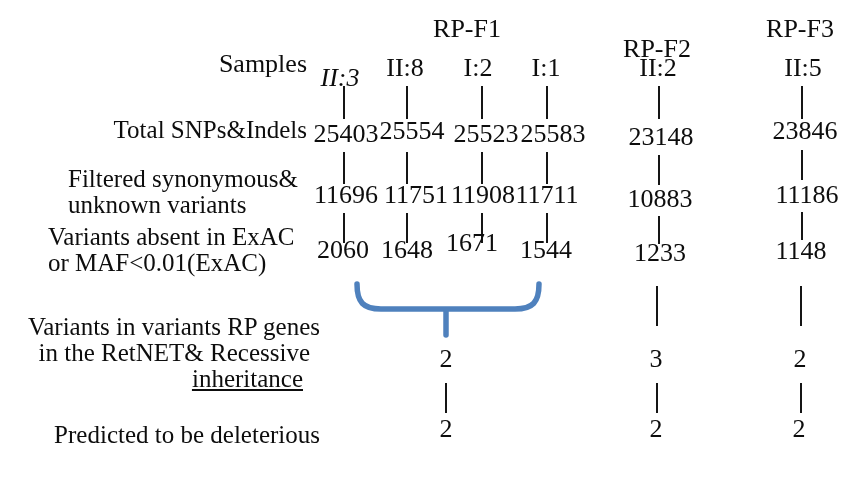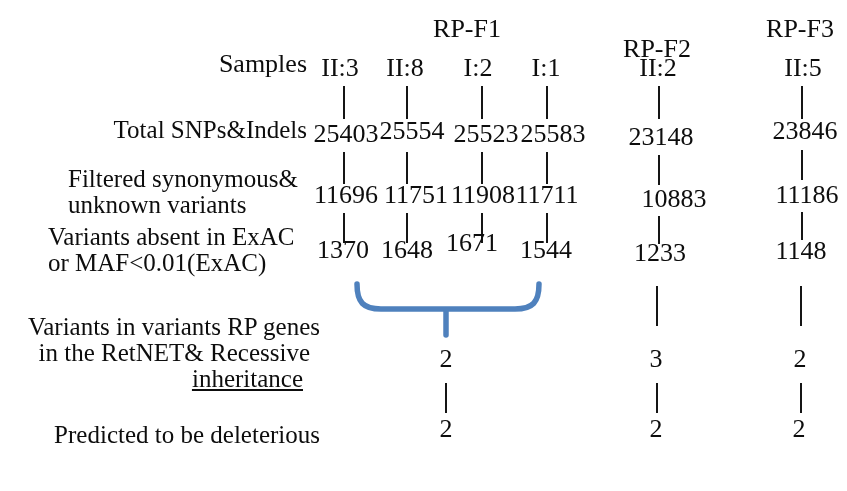--- a/index.html
+++ b/index.html
@@ -44,21 +44,21 @@
   <div class="t rt" style="right:540px; top:117px;">Total SNPs&amp;Indels</div>
   <div class="t" style="left:68px; top:166px;">Filtered synonymous&amp;</div>
   <div class="t" style="left:68px; top:192px;">unknown variants</div>
   <div class="t" style="left:48px; top:224px;">Variants absent in ExAC</div>
   <div class="t" style="left:48px; top:250px;">or MAF&lt;0.01(ExAC)</div>
   <div class="t rt" style="right:527px; top:314px;">Variants in variants RP genes</div>
   <div class="t rt" style="right:537px; top:340px;">in the RetNET&amp; Recessive</div>
   <div class="t rt" style="right:544px; top:366px;text-decoration:underline;">inheritance</div>
   <div class="t rt" style="right:527px; top:422px;">Predicted to be deleterious</div>
 
-  <div class="t hdr ctr" style="left:340px; top:55px;">II:3</div>
+  <div class="t hdr ctr" style="left:340px; top:65px;font-style:italic;">II:3</div>
   <div class="t hdr ctr" style="left:405px; top:55px;">II:8</div>
   <div class="t hdr ctr" style="left:478px; top:55px;">I:2</div>
   <div class="t hdr ctr" style="left:546px; top:55px;">I:1</div>
   <div class="t hdr ctr" style="left:658px; top:55px;">II:2</div>
   <div class="t hdr ctr" style="left:803px; top:55px;">II:5</div>
 
   <i class="vl" style="left:343px; top:86px; height:33px;"></i>
   <i class="vl" style="left:406px; top:86px; height:33px;"></i>
   <i class="vl" style="left:481px; top:86px; height:33px;"></i>
   <i class="vl" style="left:546px; top:86px; height:33px;"></i>
@@ -76,31 +76,31 @@
   <i class="vl" style="left:406px; top:152px; height:32px;"></i>
   <i class="vl" style="left:481px; top:152px; height:32px;"></i>
   <i class="vl" style="left:546px; top:152px; height:32px;"></i>
   <i class="vl" style="left:658px; top:155px; height:30px;"></i>
   <i class="vl" style="left:801px; top:150px; height:30px;"></i>
 
   <div class="t num ctr" style="left:346px; top:182px;">11696</div>
   <div class="t num ctr" style="left:416px; top:182px;">11751</div>
   <div class="t num ctr" style="left:483px; top:182px;">11908</div>
   <div class="t num ctr" style="left:547px; top:182px;">11711</div>
-  <div class="t num ctr" style="left:660px; top:186px;margin-left:14px;">10883</div>
+  <div class="t num ctr" style="left:660px; top:186px;">10883</div>
   <div class="t num ctr" style="left:807px; top:182px;">11186</div>
 
   <i class="vl" style="left:343px; top:213px; height:30px;"></i>
   <i class="vl" style="left:406px; top:213px; height:30px;"></i>
   <i class="vl" style="left:481px; top:213px; height:30px;"></i>
   <i class="vl" style="left:546px; top:213px; height:30px;"></i>
   <i class="vl" style="left:658px; top:216px; height:28px;"></i>
   <i class="vl" style="left:801px; top:212px; height:28px;"></i>
 
-  <div class="t num ctr" style="left:343px; top:237px;">1370</div>
+  <div class="t num ctr" style="left:343px; top:237px;">2060</div>
   <div class="t num ctr" style="left:407px; top:237px;">1648</div>
   <div class="t num ctr" style="left:472px; top:230px;">1671</div>
   <div class="t num ctr" style="left:546px; top:237px;font-family:Liberation Serif, serif;">1544</div>
   <div class="t num ctr" style="left:660px; top:240px;">1233</div>
   <div class="t num ctr" style="left:801px; top:238px;">1148</div>
 
   <svg class="brace-svg" style="left:350px; top:280px;" width="196" height="60" viewBox="0 0 196 60">
     <path d="M7,4 C7,22 13,29 31,29 L165,29 C183,29 189,22 189,4" fill="none" stroke-width="5.5" stroke-linecap="round" stroke="#4f81bd"></path>
     <path d="M96,30 L96,55" fill="none" stroke-width="5.5" stroke-linecap="round" stroke="#4f81bd"></path>
   </svg>

